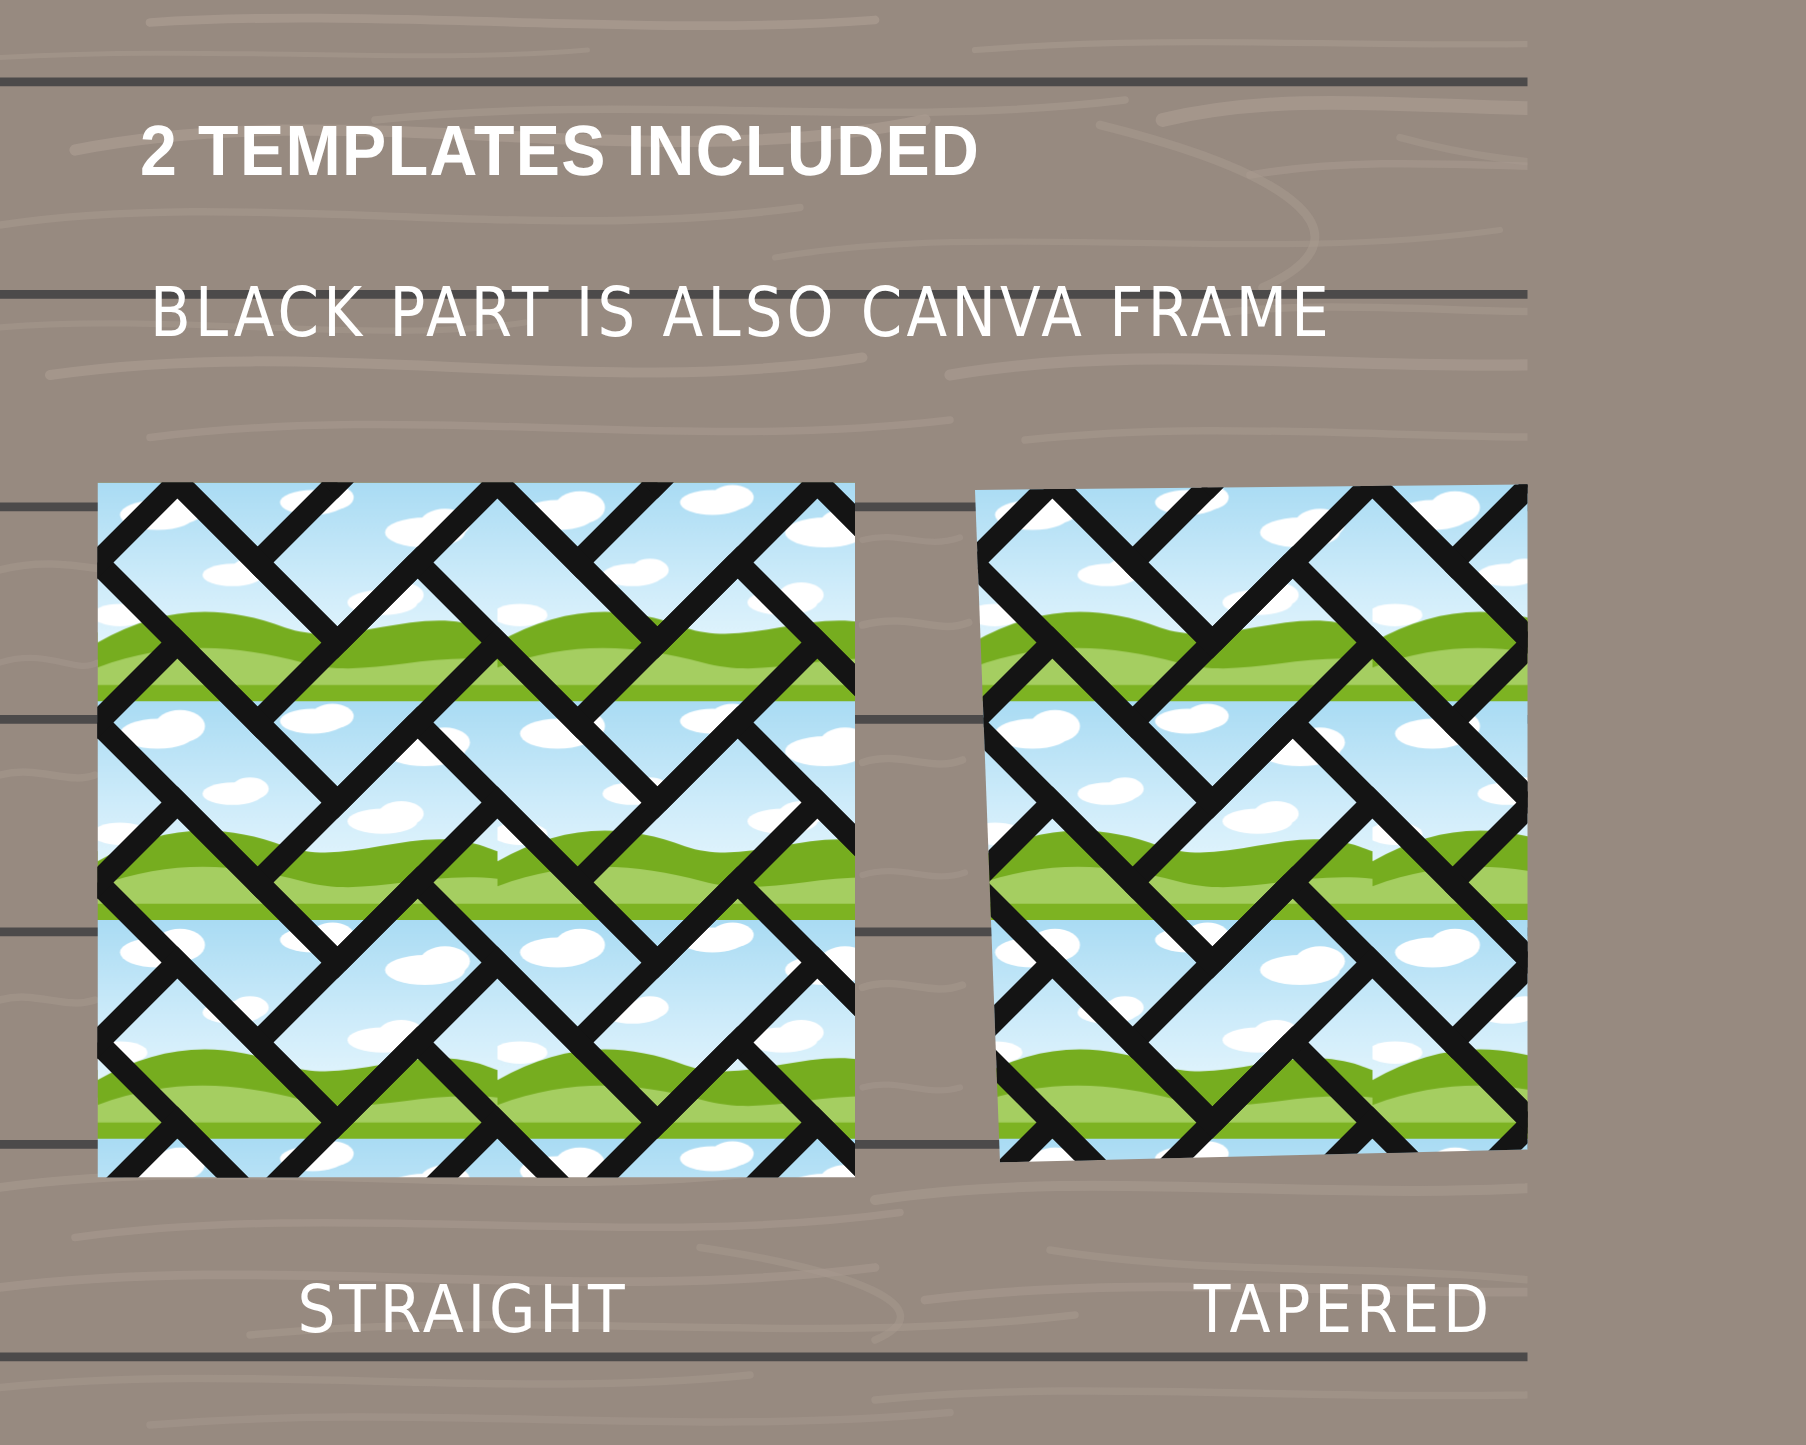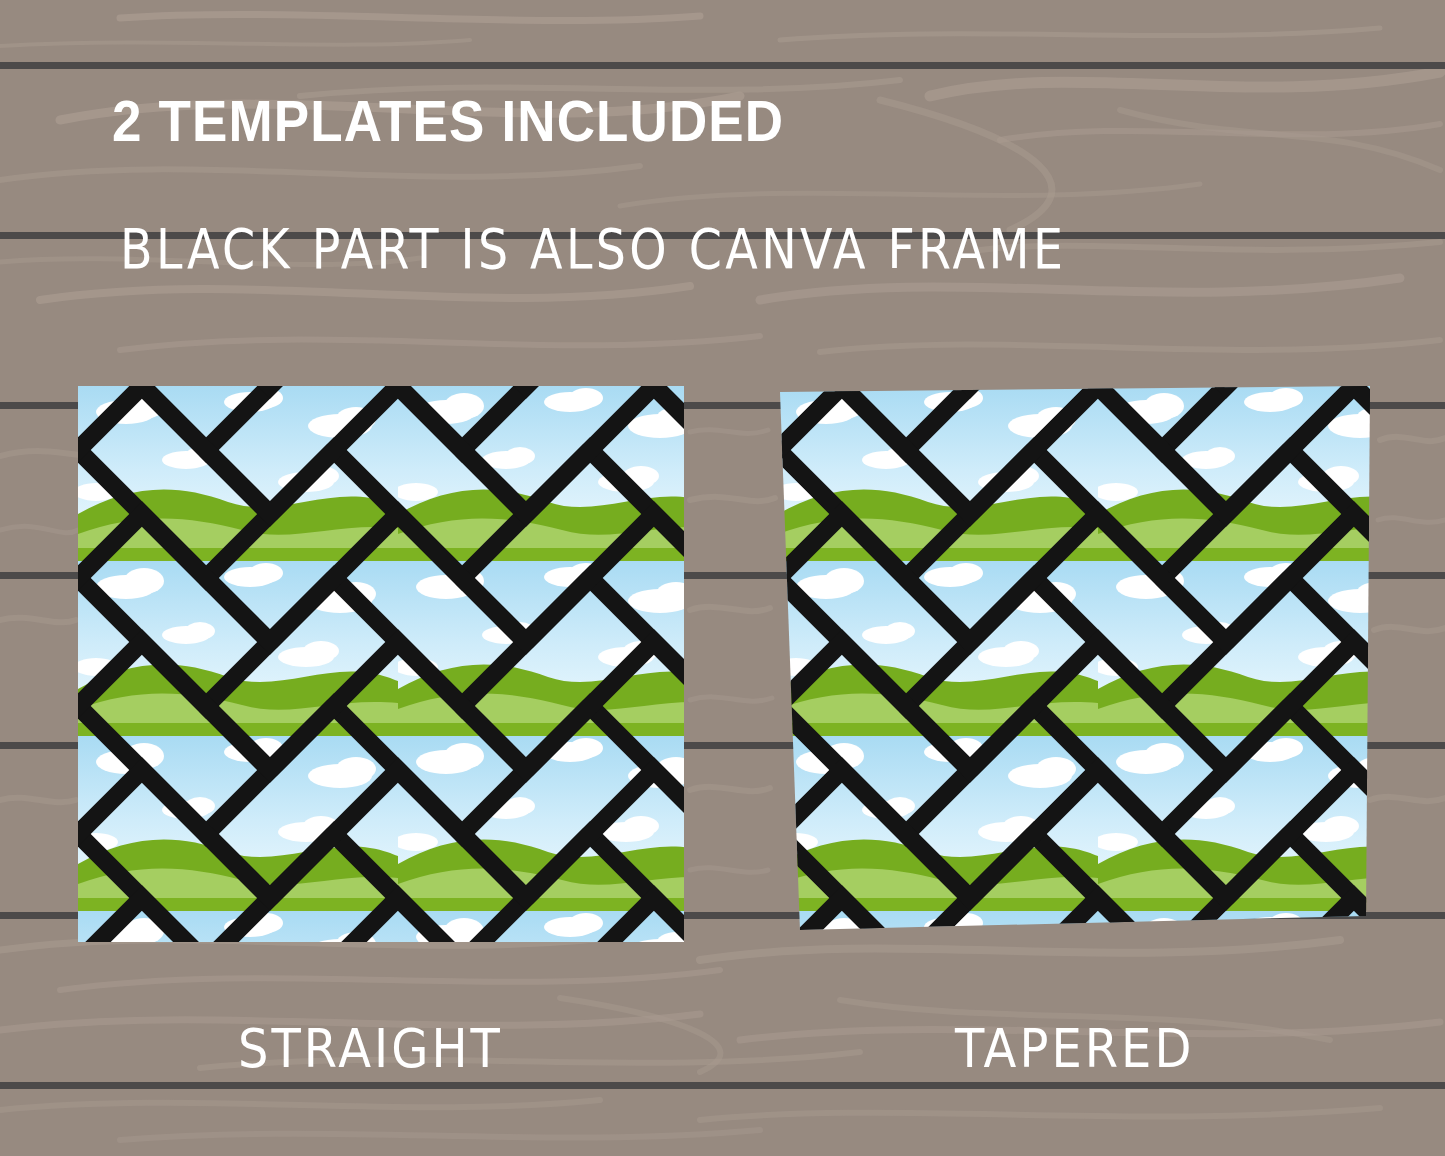--- a/index.html
+++ b/index.html
@@ -1,21 +1,21 @@
 <!DOCTYPE html>
 <html><head>
 <meta charset="utf-8">
 <style>
   html,body{margin:0;padding:0;}
   body{
     width:1445px;height:1156px;overflow:hidden;
     font-family:"Liberation Sans",sans-serif;
     background:#978a80;
   }
-  #stage{position:relative;width:1445px;height:1156px;overflow:hidden;}
+  #stage{position:relative;width:1222px;height:1156px;overflow:hidden;}
 
   
   .wood-base{position:absolute;inset:0;background:#978a80;}
   .wood-grain{position:absolute;inset:0;}
   .plank-line{position:absolute;left:0;width:1445px;height:7px;background:#4c4a4a;}
 
   
   .headline{
     position:absolute;color:#ffffff;white-space:nowrap;
     font-family:"DejaVu Sans",sans-serif;

